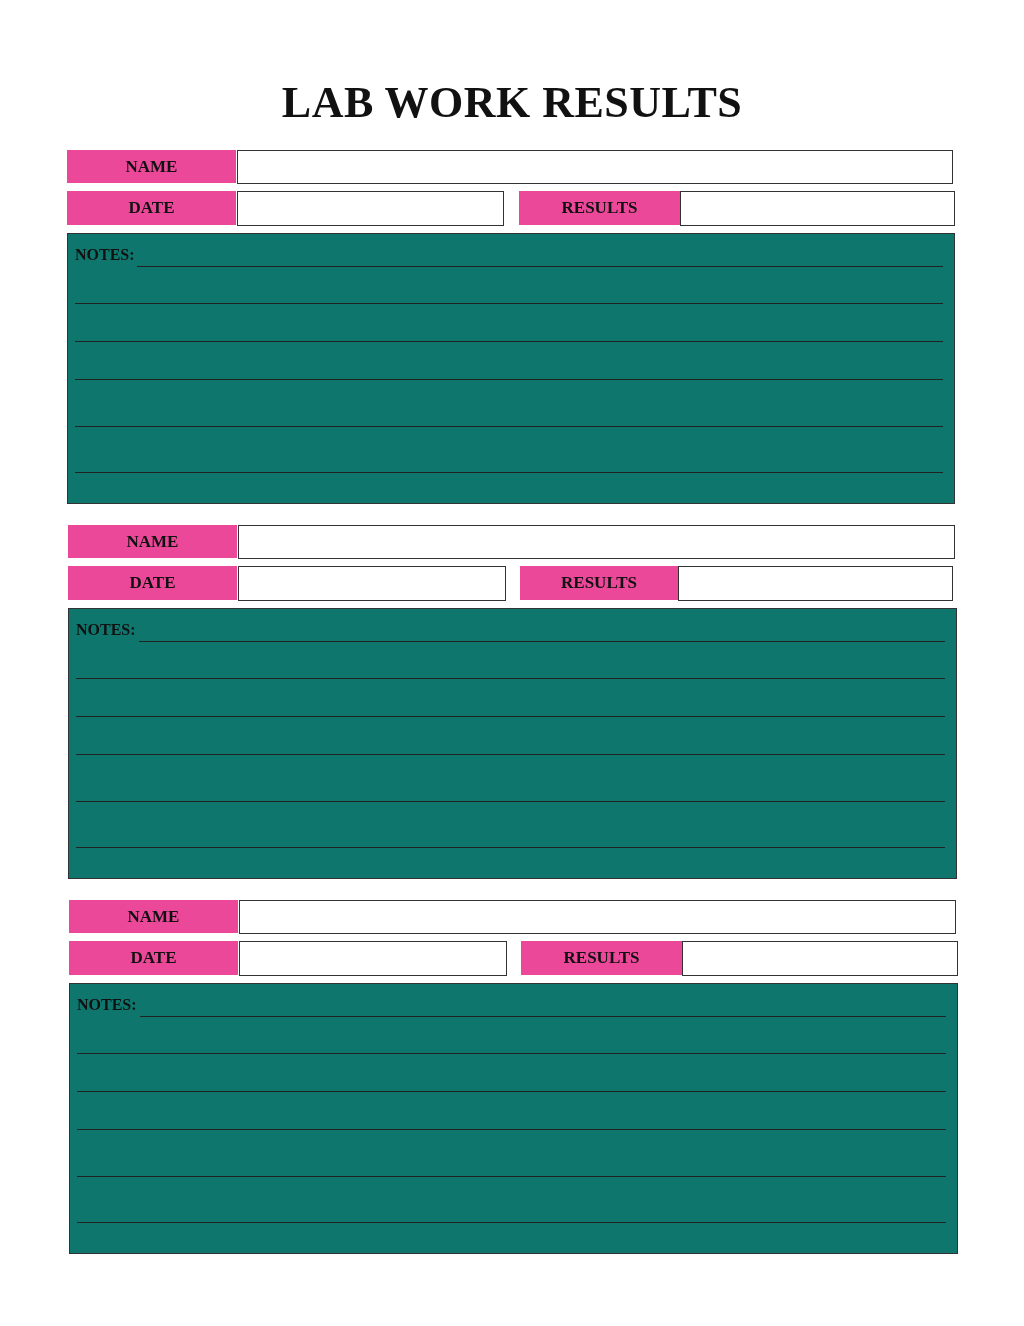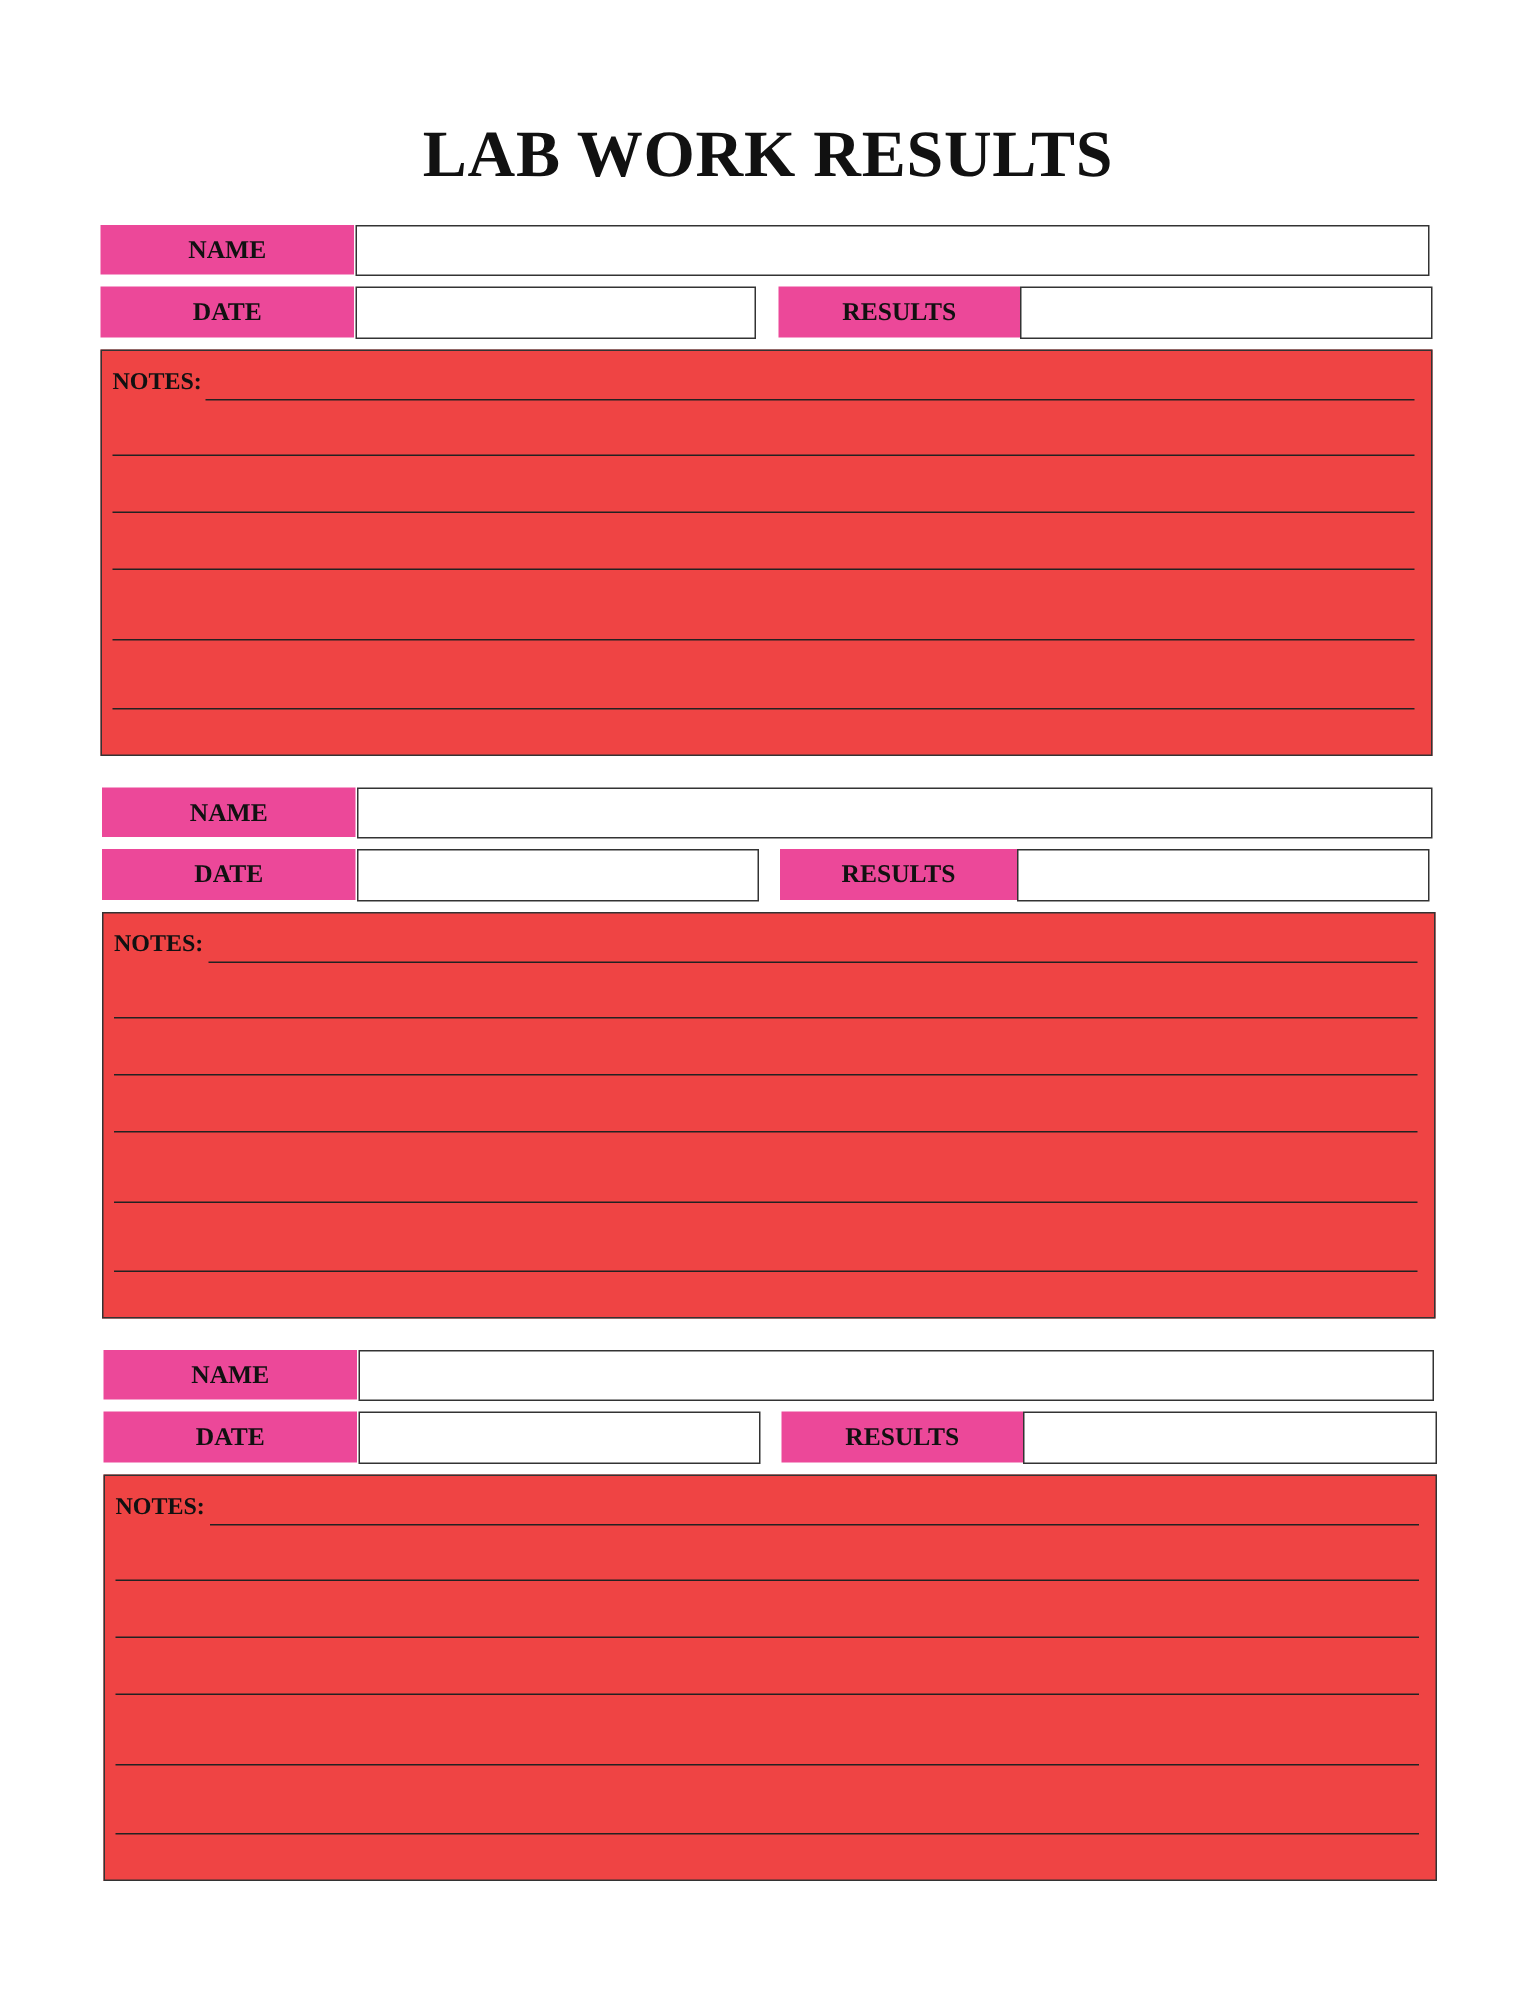--- a/index.html
+++ b/index.html
@@ -4,21 +4,21 @@
 <style>
   html, body { margin: 0; padding: 0; background: #ffffff; }
   body { width: 1024px; height: 1326px; position: relative; overflow: hidden;
          font-family: "Liberation Serif", "DejaVu Serif", serif; color: #111; }
   .title { position: absolute; top: 76px; left: 0; width: 1024px; text-align: center;
            font-size: 44px; font-weight: bold; letter-spacing: 0.5px; line-height: 54px; }
   .section { position: absolute; width: 900px; height: 360px; }
   .lbl { position: absolute; background: #ec4899; font-size: 17px; font-weight: bold;
          display: flex; align-items: center; justify-content: center; box-sizing: border-box; }
   .box { position: absolute; border: 1.5px solid #333; background: #fff; box-sizing: border-box; }
-  .notes { position: absolute; border: 1.5px solid #333; box-sizing: border-box; background:#ef4444; }
+  .notes { position: absolute; border: 1.5px solid #333; box-sizing: border-box; background:#0f766e; }
   .notes-label { position: absolute; left: 7px; top: 12px; font-size: 16px; font-weight: bold; }
   .rule { position: absolute; height: 0; border-top: 1.5px solid #222; }
 </style>
 </head>
 <body>
 
 <div class="title">LAB WORK RESULTS</div>
 
 <div class="section" style="left:67px; top:150px;">
   <div class="lbl" style="left:0; top:0; width:169px; height:33px;">NAME</div>

